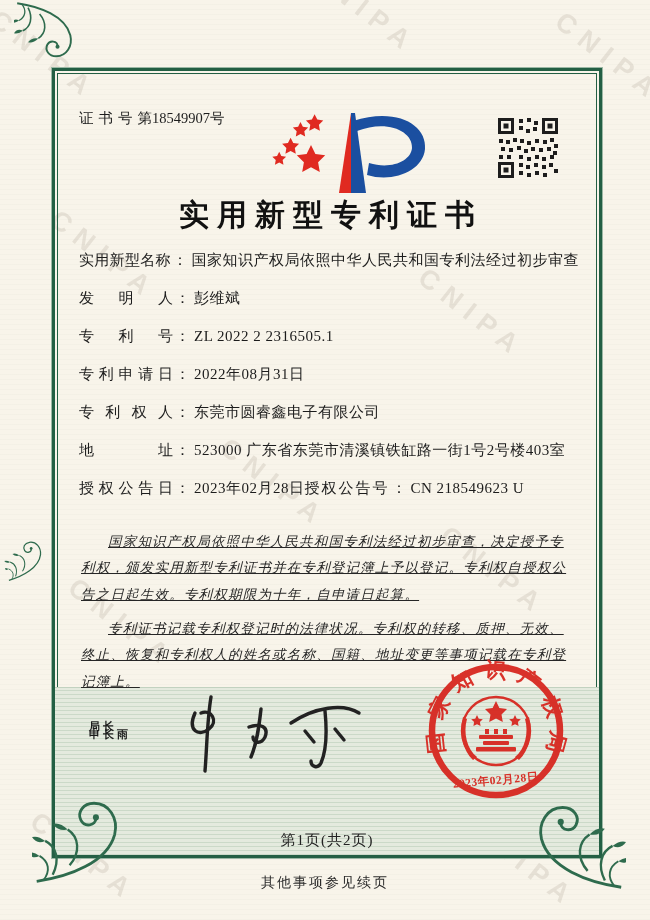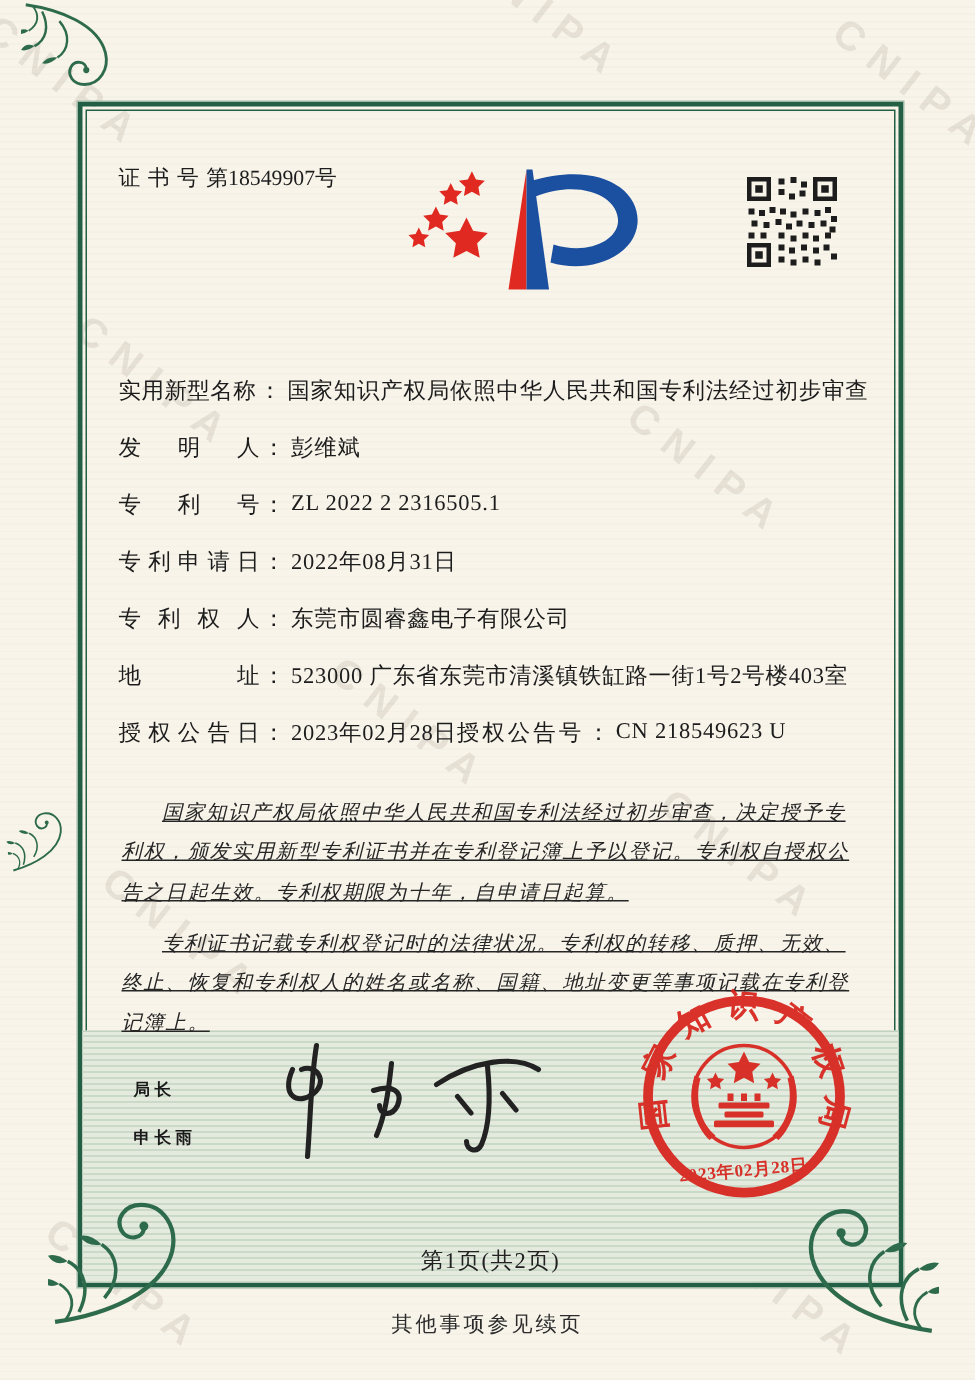--- a/index.html
+++ b/index.html
@@ -47,21 +47,21 @@
   .paras p {
     margin:0 0 8px 0; font-size:13.5px; line-height:1.95; letter-spacing:1.2px;
     text-indent:2em; color:#262626; font-style:italic;text-decoration:underline;
   }
   
   .signer-title, .signer-name {
     position:absolute; left:34px; font-size:11px; font-weight:bold; letter-spacing:3px;
     color:#1a1a1a; font-family:"Liberation Sans","DejaVu Sans",sans-serif; z-index:4;
   }
   .signer-title { top:648px; }
-  .signer-name  { top:680px; }
+  .signer-name  { top:656px; }
   .signature { position:absolute; left:110px; top:616px; z-index:4; }
   
   .seal { position:absolute; left:366px; top:588px; z-index:5; opacity:0.93; }
   .seal-arc-text { font-size:21px; font-weight:bold; letter-spacing:10.5px; fill:#d7241c;
                    font-family:"Liberation Serif","DejaVu Serif",serif; }
   .seal-date { font-size:11.5px; font-weight:bold; fill:#d7241c; letter-spacing:0.5px;
                font-family:"Liberation Serif","DejaVu Serif",serif; }
   .page-number { position:absolute; left:0; bottom:5px; width:100%; text-align:center;
                  font-size:15px; color:#222; letter-spacing:1px; z-index:4; }
   .continuation { position:absolute; top:874px; left:0; width:100%; text-align:center;
@@ -195,20 +195,21 @@
           <rect x="48" y="4" width="10" height="10"></rect>
           <rect x="4" y="48" width="10" height="10"></rect>
         </g>
       <g fill="#1d1d1d">
           <rect x="6.5" y="6.5" width="5" height="5"></rect>
           <rect x="50.5" y="6.5" width="5" height="5"></rect>
           <rect x="6.5" y="50.5" width="5" height="5"></rect>
         </g>
     </svg>
 
+    <div class="title">实用新型专利证书</div>
 
     <div class="fields">
       <div class="f-row">
         <span class="f-label">实用新型名称</span>
           <span class="f-colon">：</span>
           <span class="f-value">国家知识产权局依照中华人民共和国专利法经过初步审查</span>
       </div>
       <div class="f-row">
         <span class="f-label">发明人</span>
           <span class="f-colon">：</span>

